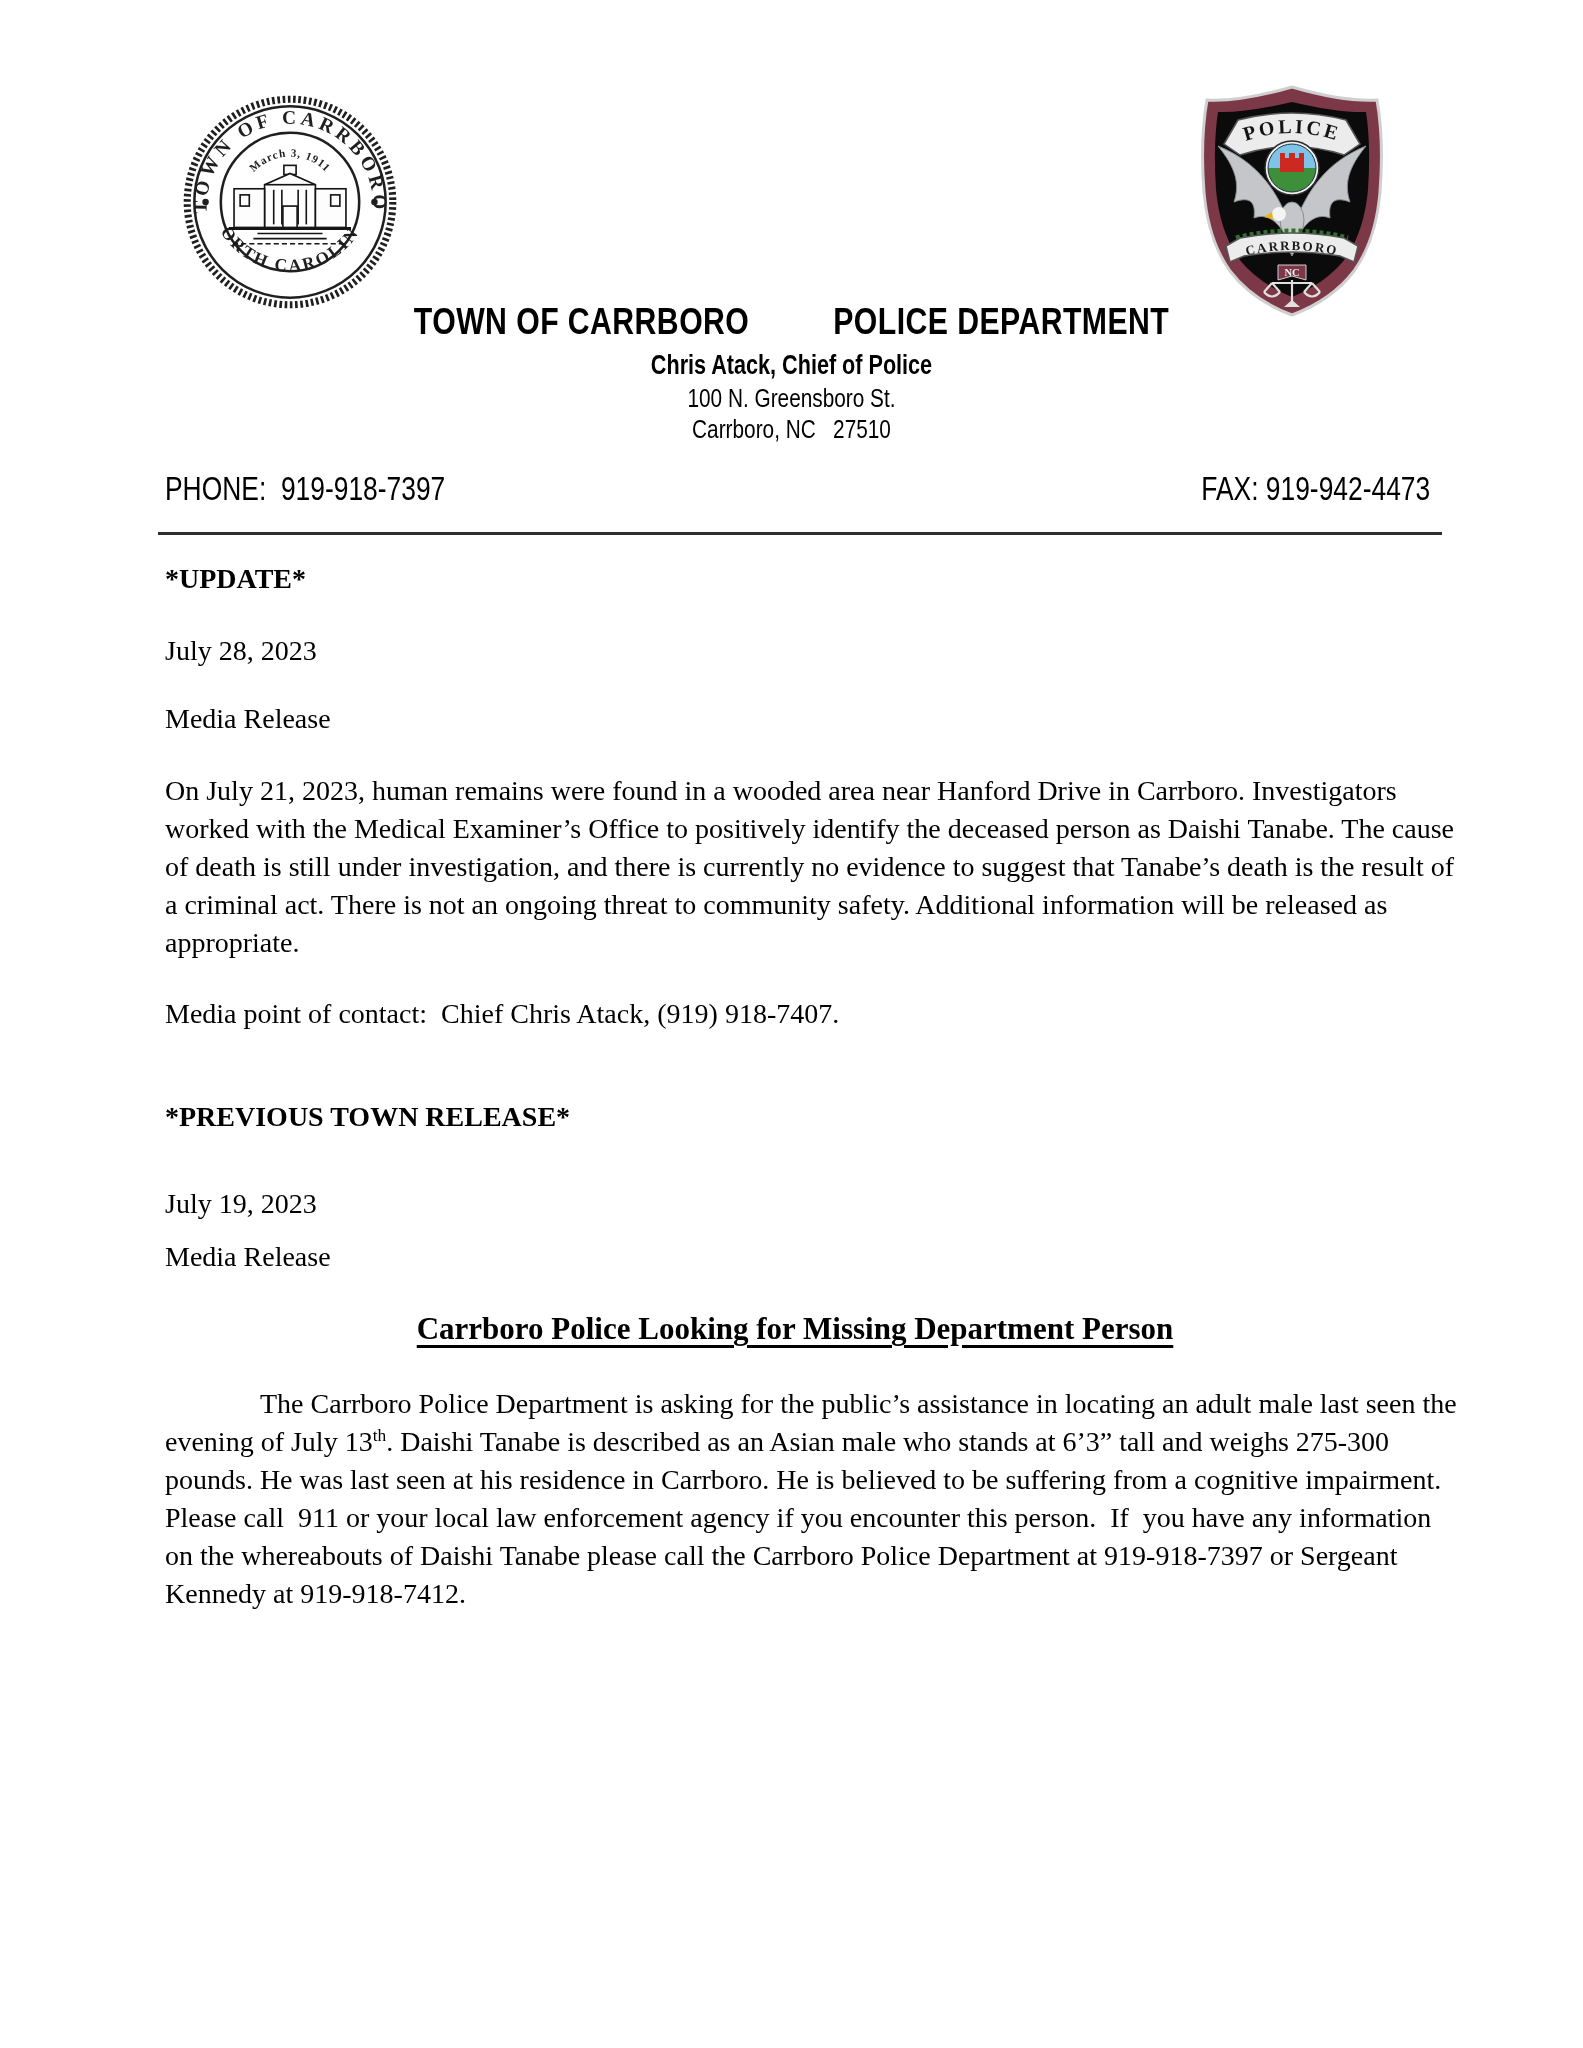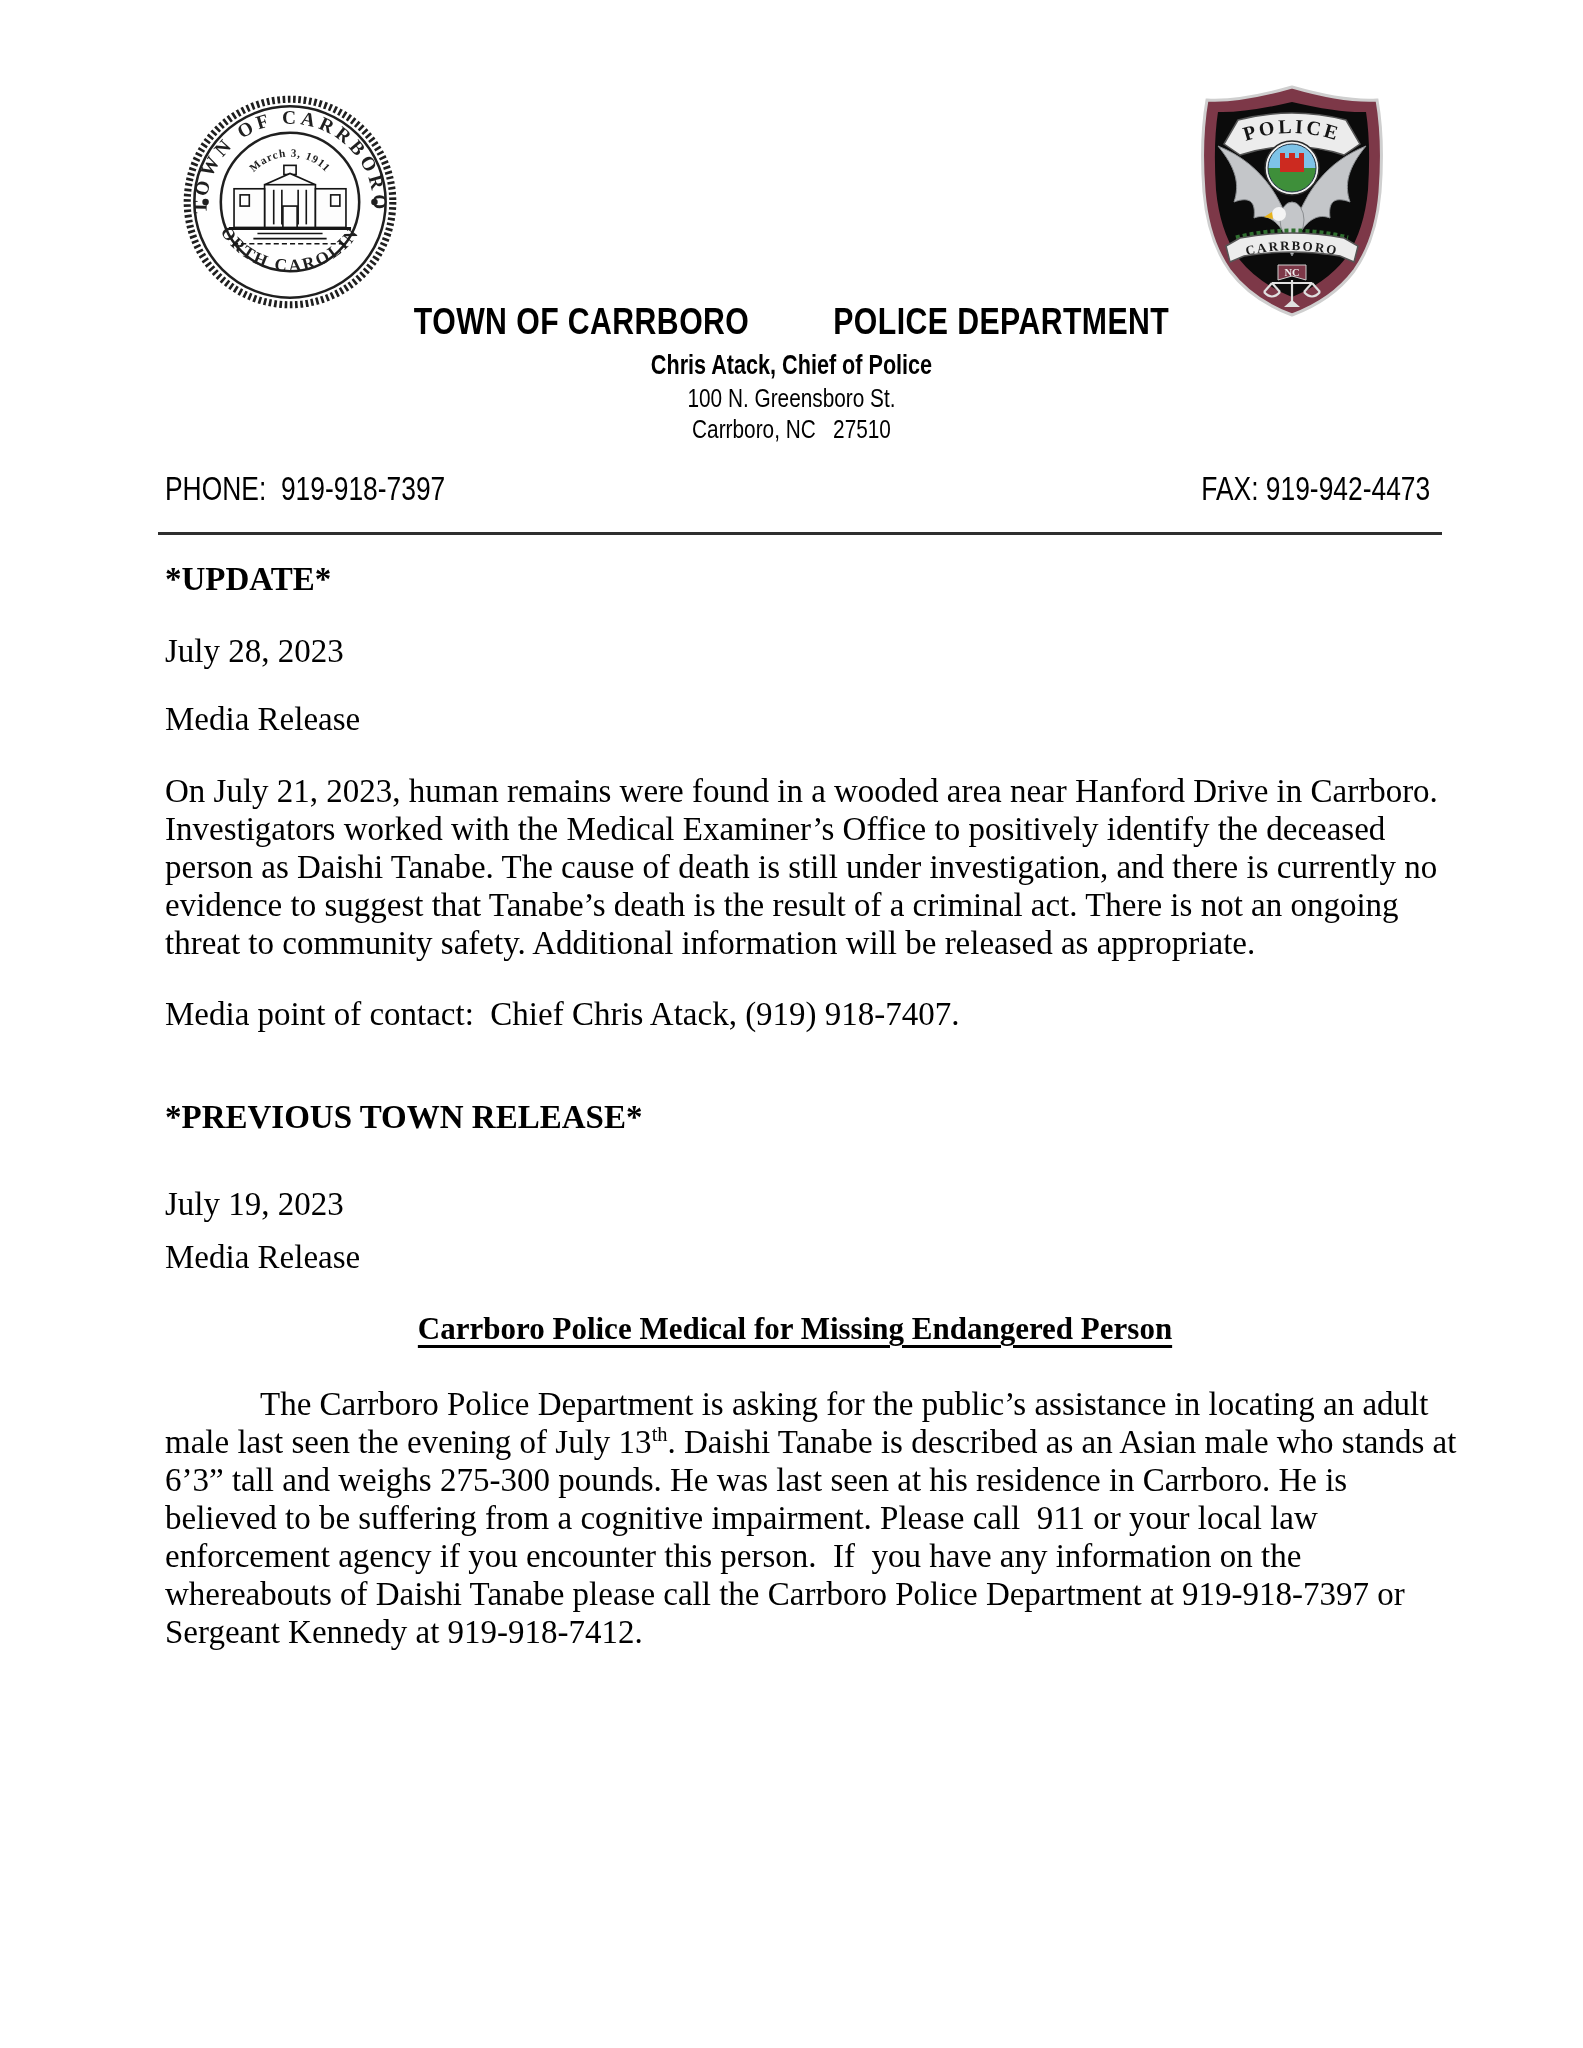--- a/index.html
+++ b/index.html
@@ -15,21 +15,21 @@
   .chief-line{top:350px;font-weight:bold;font-size:27px;}
   .addr1{top:383px;font-size:26px;}
   .addr2{top:414px;font-size:26px;}
 
   .phone-row{position:absolute;top:470px;left:165px;right:153px;height:34px;font-size:33px;}
   .phone{display:inline-block;white-space:pre;transform:scaleX(.80);transform-origin:0 50%;}
   .fax{position:absolute;right:0;top:0;white-space:pre;transform:scaleX(.80);transform-origin:100% 50%;}
 
   .rule{position:absolute;top:532px;left:158px;width:1284px;border-top:3px solid #2e2e2e;}
 
-  .b{position:absolute;left:165px;width:1300px;font-size:33px;line-height:38px;white-space:pre-wrap;}
+  .b{position:absolute;left:165px;width:1300px;font-size:28px;line-height:38px;white-space:pre-wrap;}
   .bold{font-weight:bold;}
   .y-upd-h{top:560px;}
   .y-upd-date{top:632px;}
   .y-upd-mr{top:700px;}
   .y-upd-body{top:772px;}
   .y-upd-contact{top:995px;}
   .y-prev-h{top:1098px;}
   .y-prev-date{top:1170px;margin-top:15px;}
   .y-prev-mr{top:1238px;}
   .y-title{top:1310px;left:145px;width:1300px;text-align:center;font-size:31px;}
@@ -159,16 +159,16 @@
 
   <div class="b bold y-upd-h">*UPDATE*</div>
   <div class="b y-upd-date">July 28, 2023</div>
   <div class="b y-upd-mr">Media Release</div>
   <div class="b y-upd-body">On July 21, 2023, human remains were found in a wooded area near Hanford Drive in Carrboro. Investigators worked with the Medical Examiner’s Office to positively identify the deceased person as Daishi Tanabe. The cause of death is still under investigation, and there is currently no evidence to suggest that Tanabe’s death is the result of a criminal act. There is not an ongoing threat to community safety. Additional information will be released as appropriate.</div>
   <div class="b y-upd-contact">Media point of contact:  Chief Chris Atack, (919) 918-7407.</div>
 
   <div class="b bold y-prev-h">*PREVIOUS TOWN RELEASE*</div>
   <div class="b y-prev-date">July 19, 2023</div>
   <div class="b y-prev-mr">Media Release</div>
-  <div class="b bold y-title"><span class="u">Carrboro Police Medical for Missing Endangered Person</span></div>
+  <div class="b bold y-title"><span class="u">Carrboro Police Looking for Missing Department Person</span></div>
   <div class="b y-prev-body"><span>The Carrboro Police Department is asking for the public’s assistance in locating an adult male last seen the evening of July 13</span><sup>th</sup><span class="noind">. Daishi Tanabe is described as an Asian male who stands at 6’3” tall and weighs 275-300 pounds. He was last seen at his residence in Carrboro. He is believed to be suffering from a cognitive impairment. Please call  911 or your local law enforcement agency if you encounter this person.  If  you have any information on the whereabouts of Daishi Tanabe please call the Carrboro Police Department at 919-918-7397 or Sergeant Kennedy at 919-918-7412.</span></div>
 
 </div>
 
 </body></html>

